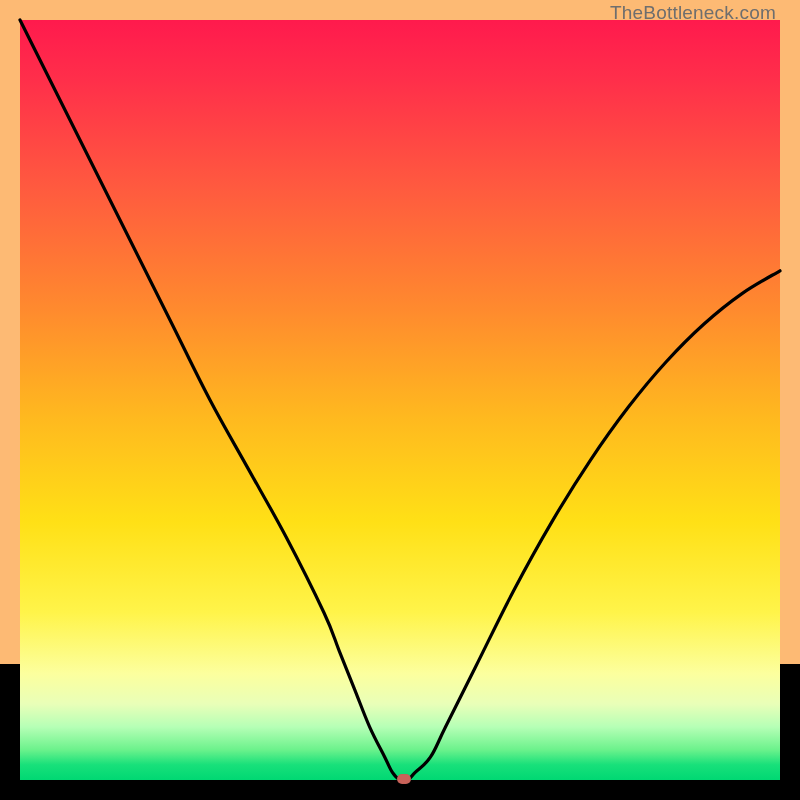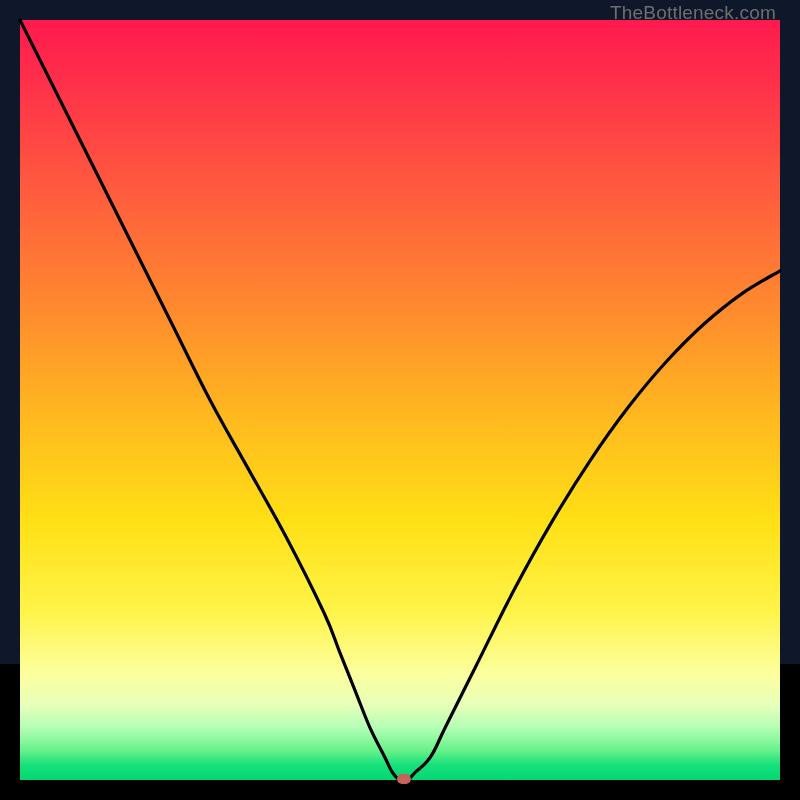--- a/index.html
+++ b/index.html
@@ -10,21 +10,21 @@
     background: #000;
     font-family: Arial, Helvetica, sans-serif;
     overflow: hidden;
   }
   .frame {
     position: absolute;
     left: 0;
     top: 0;
     width: 800px;
     height: 664px;
-    background: #0f172a;
+    background: #fdba74;
   }
   .plot {
     position: absolute;
     left: 20px;
     top: 20px;
     width: 760px;
     height: 760px;
     
     background: linear-gradient(
       to bottom,

